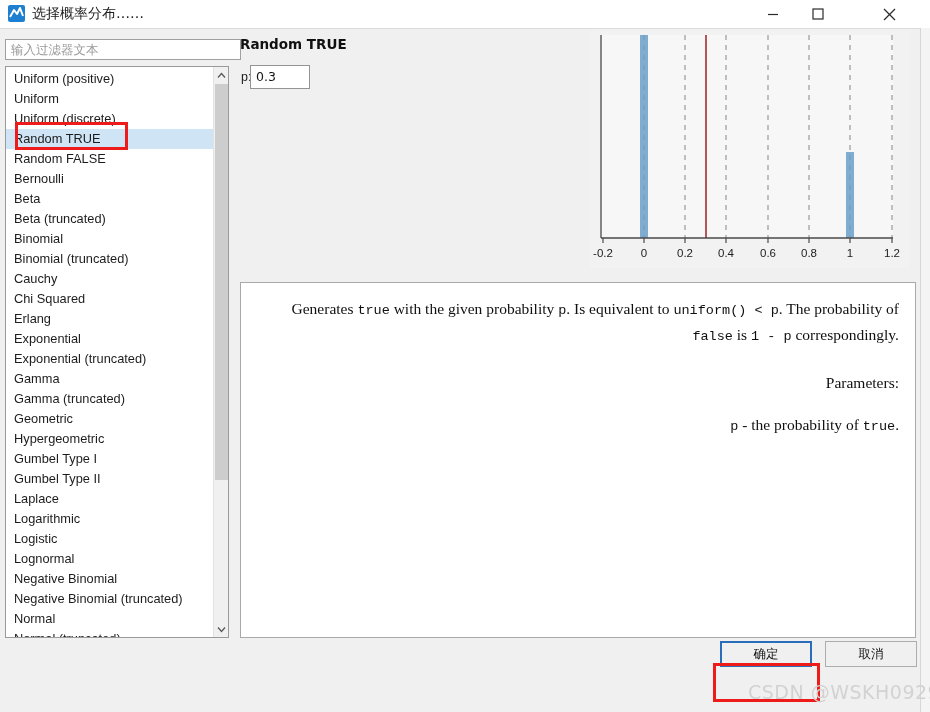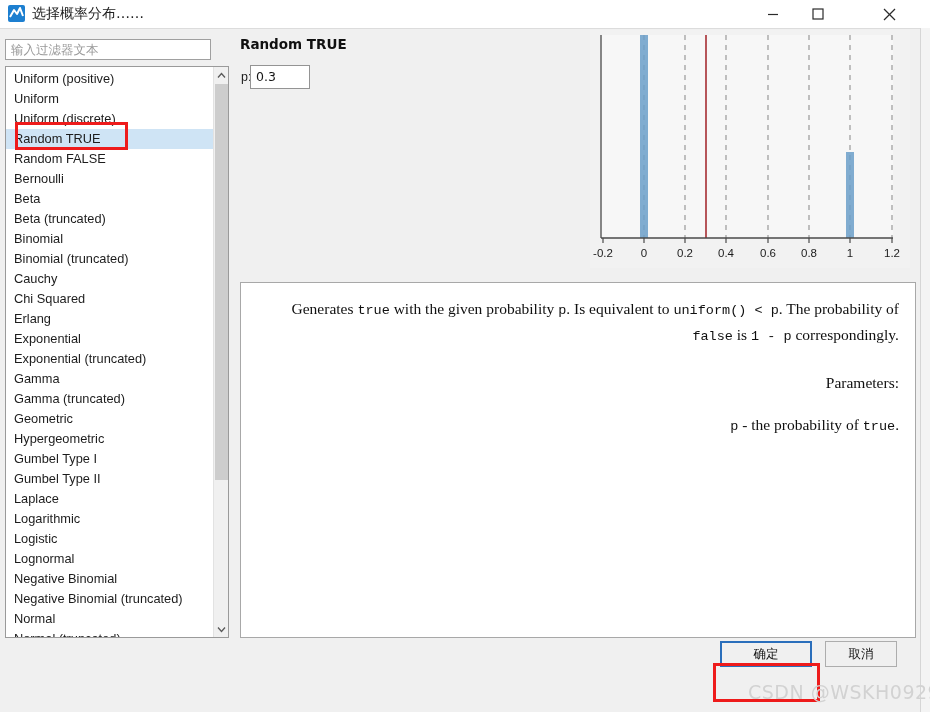--- a/index.html
+++ b/index.html
@@ -62,21 +62,21 @@
   }
   .win-min  { right: 135px; }
   .win-max  { right: 90px; }
   .win-close{ right: 18px; }
   .win-btn svg { display: block; }
 
   
   .filter-input {
     position: absolute;
     left: 5px; top: 39px;
-    width: 206px; height: 21px;
+    width: 236px; height: 21px;
     border: 1px solid #a0a0a0;
     background: #ffffff;
     box-sizing: border-box;
     padding: 0 5px;
     font-size: 12.5px;
     color: #9a9a9a;
     font-family: "DejaVu Sans", sans-serif;
     line-height: 19px;
     white-space: nowrap;
     overflow: hidden;
@@ -217,21 +217,21 @@
     font-family: "DejaVu Sans", sans-serif;
   }
   .btn-ok {
     left: 720px;
     width: 92px;
     border: 2px solid #2a6ebb;
     background: #f0f0f0;
   }
   .btn-cancel {
     left: 825px;
-    width: 72px;
+    width: 92px;
   }
 
   
   .red-box {
     position: absolute;
     border: 3px solid #ee1b1b;
     box-sizing: border-box;
     pointer-events: none;
   }
   .red-box-list {

